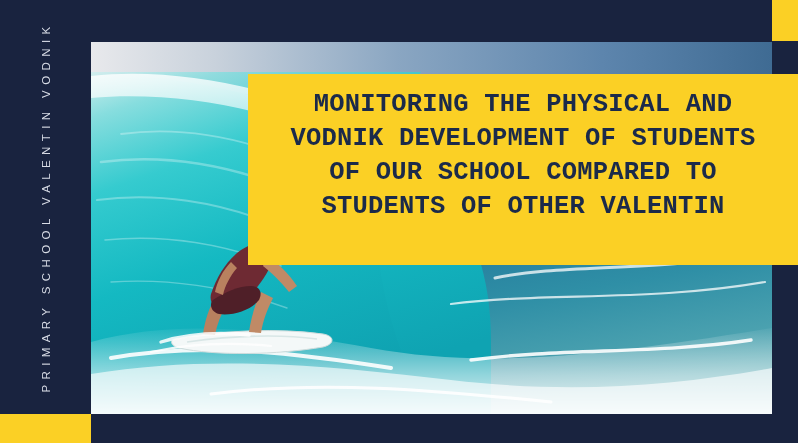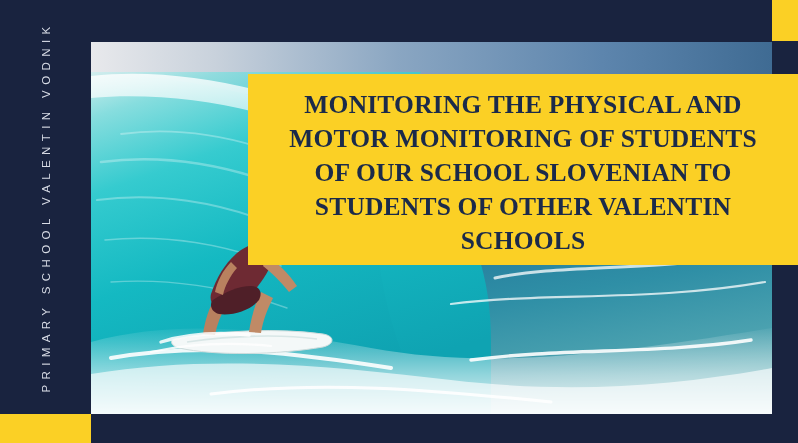--- a/index.html
+++ b/index.html
@@ -90,21 +90,21 @@
     justify-content: flex-start;
   }
   .title-line {
     color: #1b2a4a;
     font-size: 25.5px;
     line-height: 34px;
     font-weight: bold;
     letter-spacing: 0.2px;
     text-align: center;
     white-space: nowrap;
-    font-family: Liberation Serif, serif;
+    font-family: Liberation Mono, monospace;
   }
 </style>
 </head>
 <body>
 
 <div class="slide">
 
   <div class="accent-topright"></div>
   <div class="accent-bottomleft"></div>
 
@@ -216,19 +216,18 @@
 
       <g opacity="0.85" stroke="#ffffff" fill="none" stroke-linecap="round">
         <path d="M70,300 C96,292 128,290 158,293" stroke-width="3.4"></path>
         <path d="M60,310 C96,302 140,300 180,304" stroke-width="2.2"></path>
       </g>
     </svg>
   </div>
 
   <div class="title-panel">
     <div class="title-line">MONITORING THE PHYSICAL AND</div>
-    <div class="title-line">MOTOR MONITORING OF STUDENTS</div>
-    <div class="title-line">OF OUR SCHOOL SLOVENIAN TO</div>
+    <div class="title-line">VODNIK DEVELOPMENT OF STUDENTS</div>
+    <div class="title-line">OF OUR SCHOOL COMPARED TO</div>
     <div class="title-line">STUDENTS OF OTHER VALENTIN</div>
-    <div class="title-line">SCHOOLS</div>
   </div>
 
 </div>
 
 </body></html>

